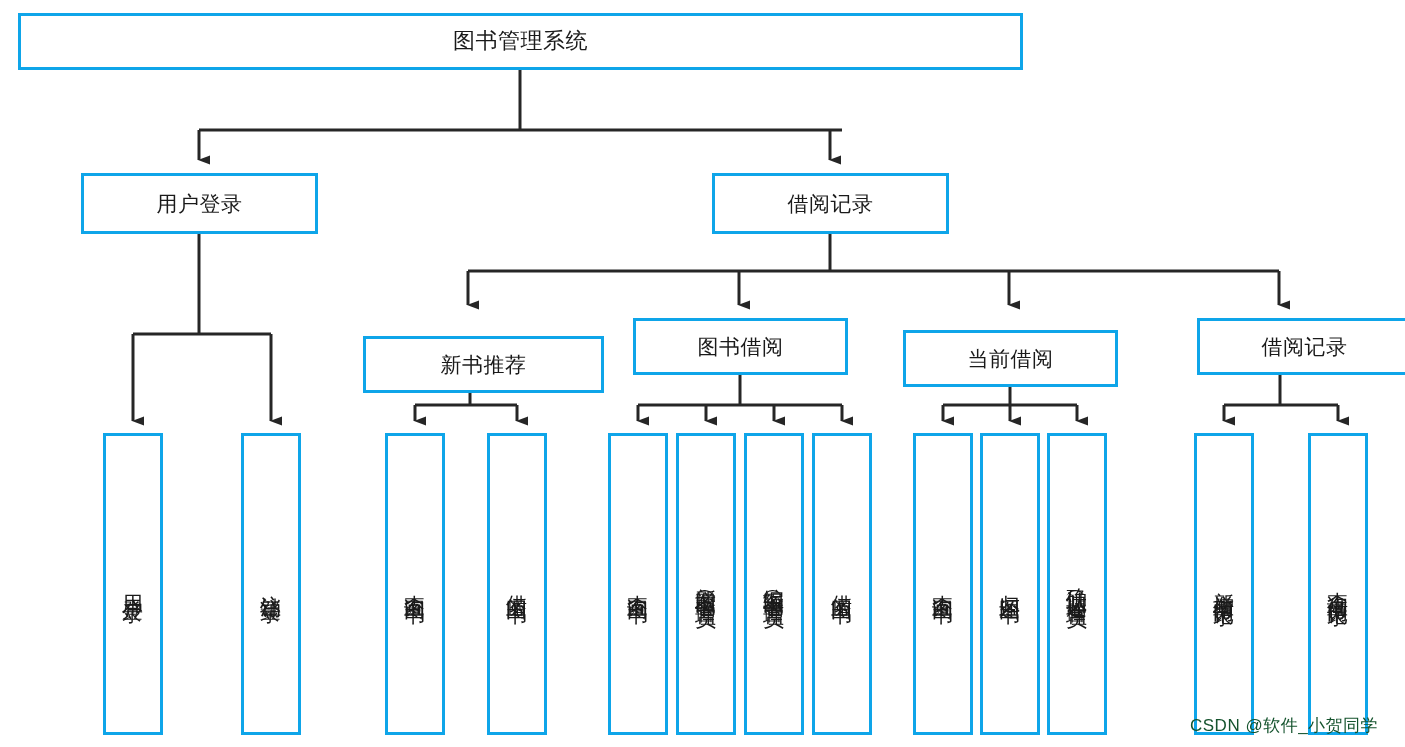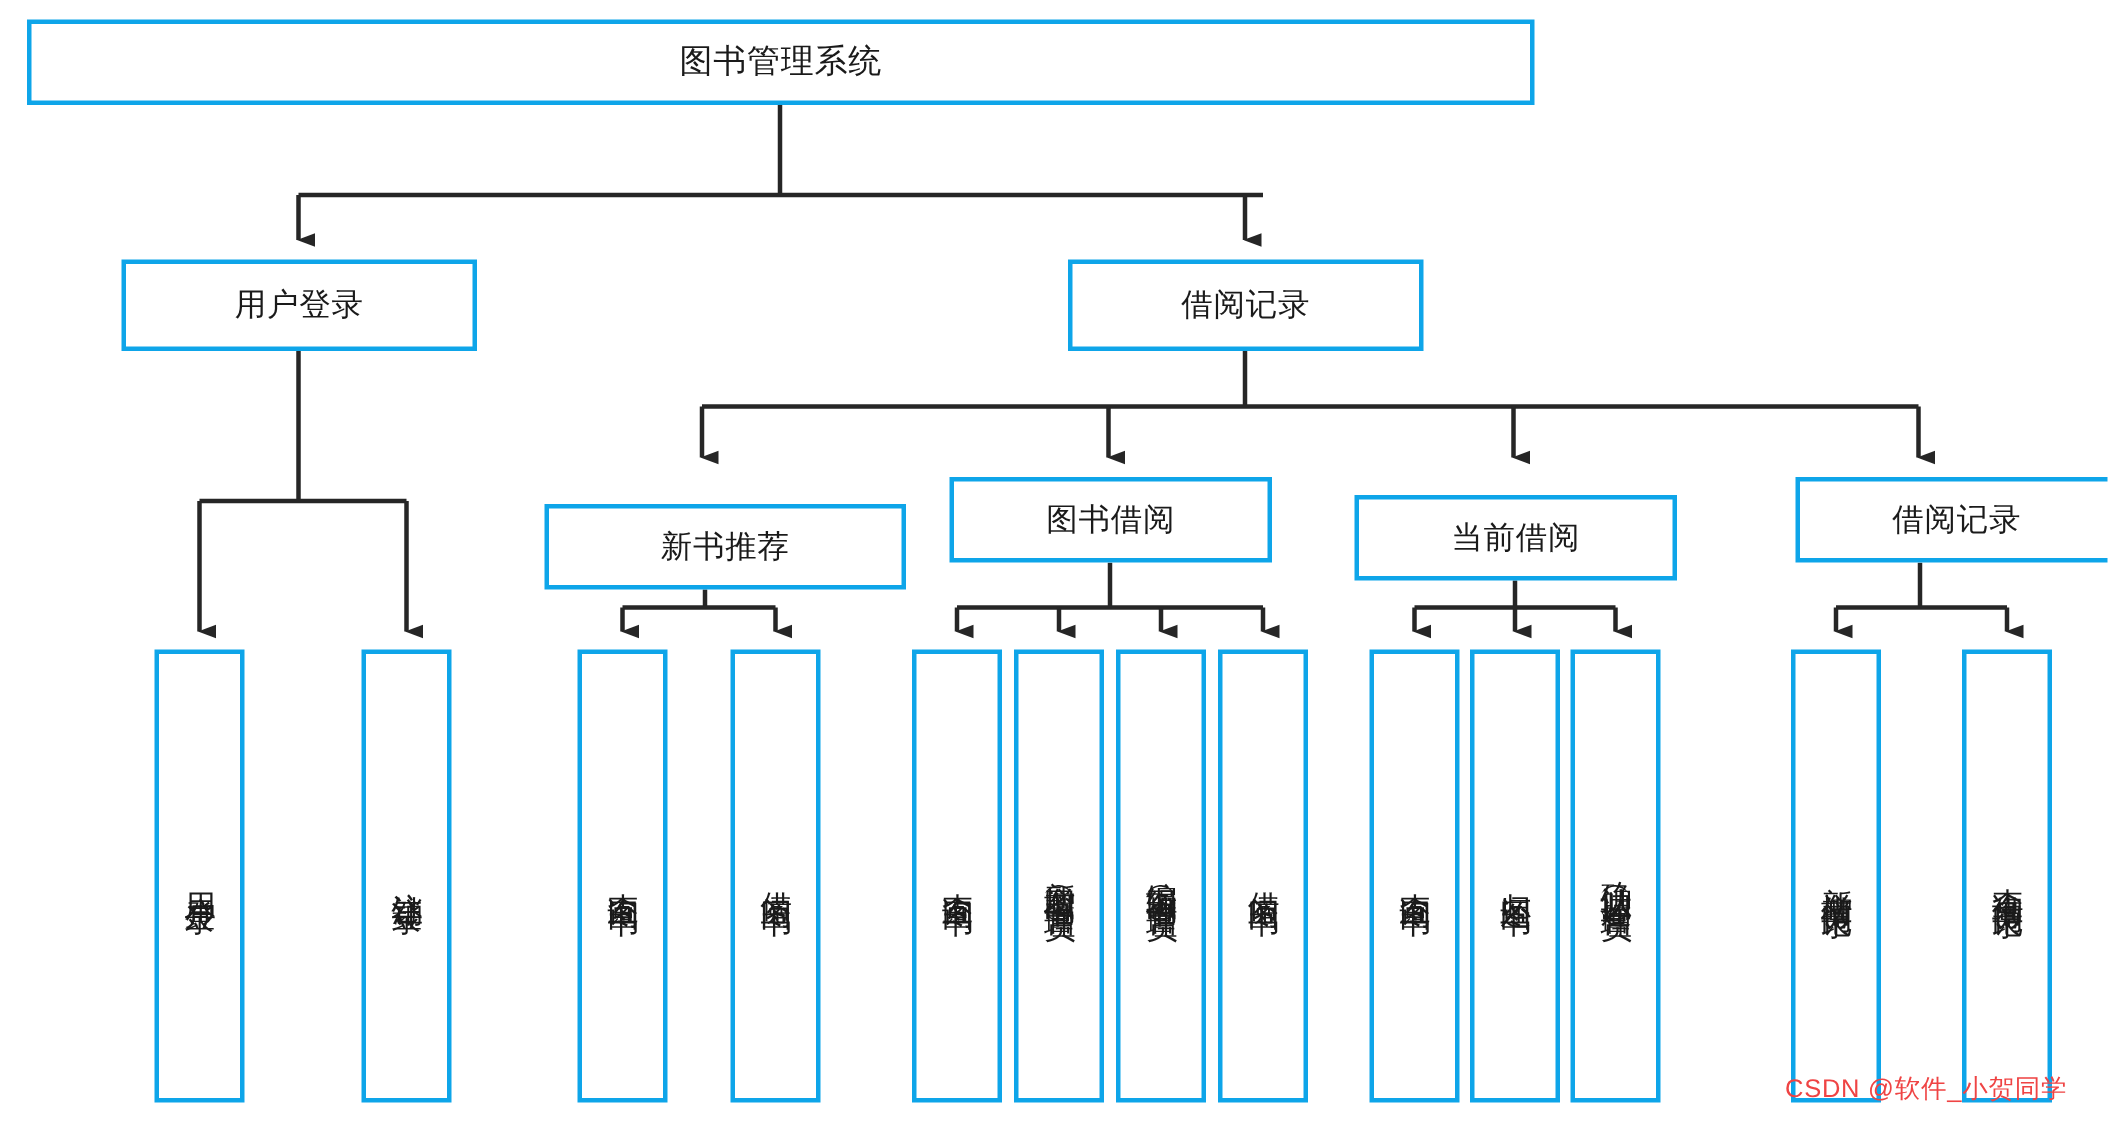--- a/index.html
+++ b/index.html
@@ -65,21 +65,21 @@
     line-height: 1.0;
     letter-spacing: 3px;
     text-align: left;
     white-space: nowrap;
   }
   .watermark {
     position: absolute;
     left: 1190px;
     top: 714px;
     font-size: 17px;
-    color: #ef4444;
+    color: #14532d;
     white-space: nowrap;
     letter-spacing: 0.5px;
   }
 </style>
 </head>
 <body>
 
 <div id="diagram-root">
 
   <svg class="connectors" viewBox="0 0 1405 747" xmlns="http://www.w3.org/2000/svg">

